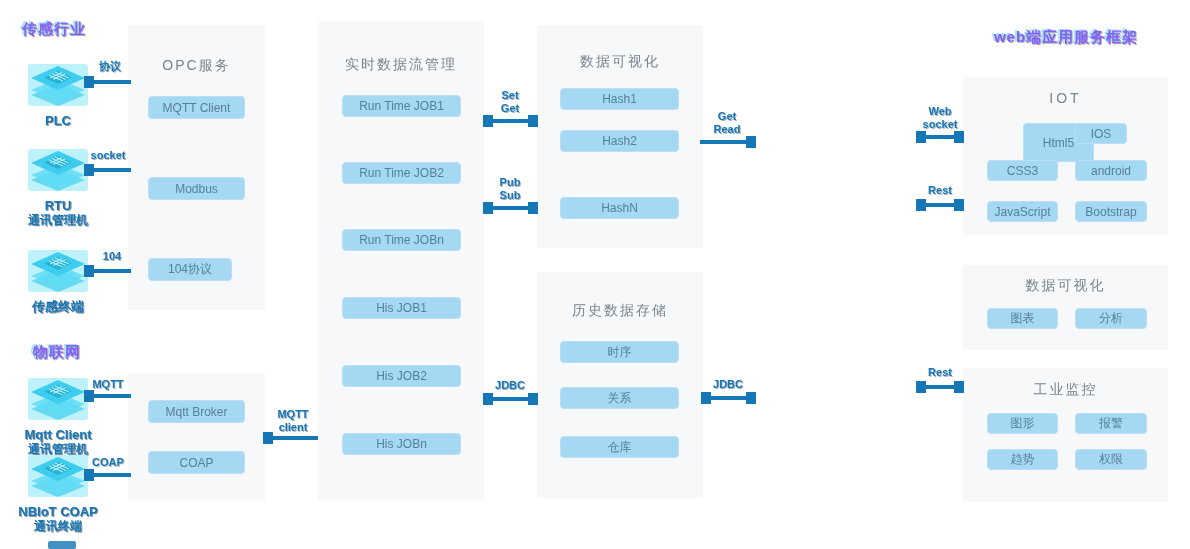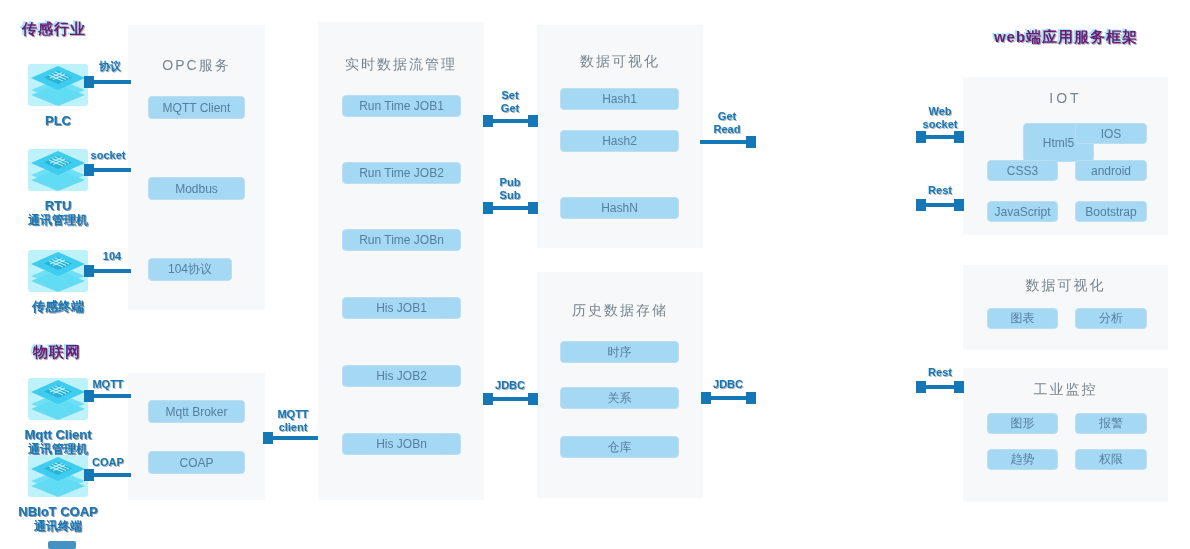--- a/index.html
+++ b/index.html
@@ -1,18 +1,18 @@
 <!DOCTYPE html>
 <html><head>
 <meta charset="utf-8">
 <style>
   html,body{margin:0;padding:0;background:#ffffff;}
   .stage{position:relative;width:1190px;height:549px;background:#ffffff;overflow:hidden;
          font-family:"Liberation Sans","DejaVu Sans",sans-serif;}
-  .section-header{position:absolute;font-size:15px;font-weight:bold;color:#701a75;letter-spacing:1px;
+  .section-header{position:absolute;font-size:15px;font-weight:bold;color:#8b5cf6;letter-spacing:1px;
          text-shadow:-2px -1px 0 rgba(73,214,242,0.55),1px 1px 0 rgba(60,60,60,0.4);white-space:nowrap;}
   .panel{position:absolute;background:#f7f8f9;}
   .panel-title{position:absolute;left:0;width:100%;text-align:center;color:#78858f;font-size:14px;
          letter-spacing:2px;white-space:nowrap;}
   .btn{position:absolute;background:#a5d8f2;border:1px solid #badfF5;border-radius:4px;
          color:#55809b;font-size:12px;display:flex;align-items:center;justify-content:center;
          box-sizing:border-box;white-space:nowrap;}
   .bigbox{position:absolute;background:#a8daf4;border-radius:6px;color:#55809b;font-size:12px;
          display:flex;align-items:center;justify-content:center;letter-spacing:1px;}
   .device{position:absolute;width:62px;}
@@ -137,21 +137,21 @@
         <div class="btn" style="left: 23px; top: 115px; width: 119px; height: 22px;">关系</div>
         <div class="btn" style="left: 23px; top: 164px; width: 119px; height: 22px;">仓库</div>
       </div>
   </div>
 
 
   <div class="panel" style="left:963px;top:77px;width:205px;height:158px">
     <div class="panel-title" style="top:13px;letter-spacing:3px">IOT</div>
     <div>
         <div class="btn" style="left: 24px; top: 46px; width: 71px; height: 39px; margin-left: 36px;">Html5</div>
-        <div class="btn" style="left: 112px; top: 46px; width: 72px; height: 21px; text-align: center;">IOS</div>
+        <div class="btn" style="left: 112px; top: 46px; width: 52px; height: 21px; text-align: center;">IOS</div>
         <div class="btn" style="left: 24px; top: 83px; width: 71px; height: 21px;">CSS3</div>
         <div class="btn" style="left: 112px; top: 83px; width: 72px; height: 21px;">android</div>
         <div class="btn" style="left: 24px; top: 124px; width: 71px; height: 21px;">JavaScript</div>
         <div class="btn" style="left: 112px; top: 124px; width: 72px; height: 21px;">Bootstrap</div>
       </div>
   </div>
 
   <div class="panel" style="left:963px;top:265px;width:205px;height:85px">
     <div class="panel-title" style="top:12px">数据可视化</div>
     <div>

